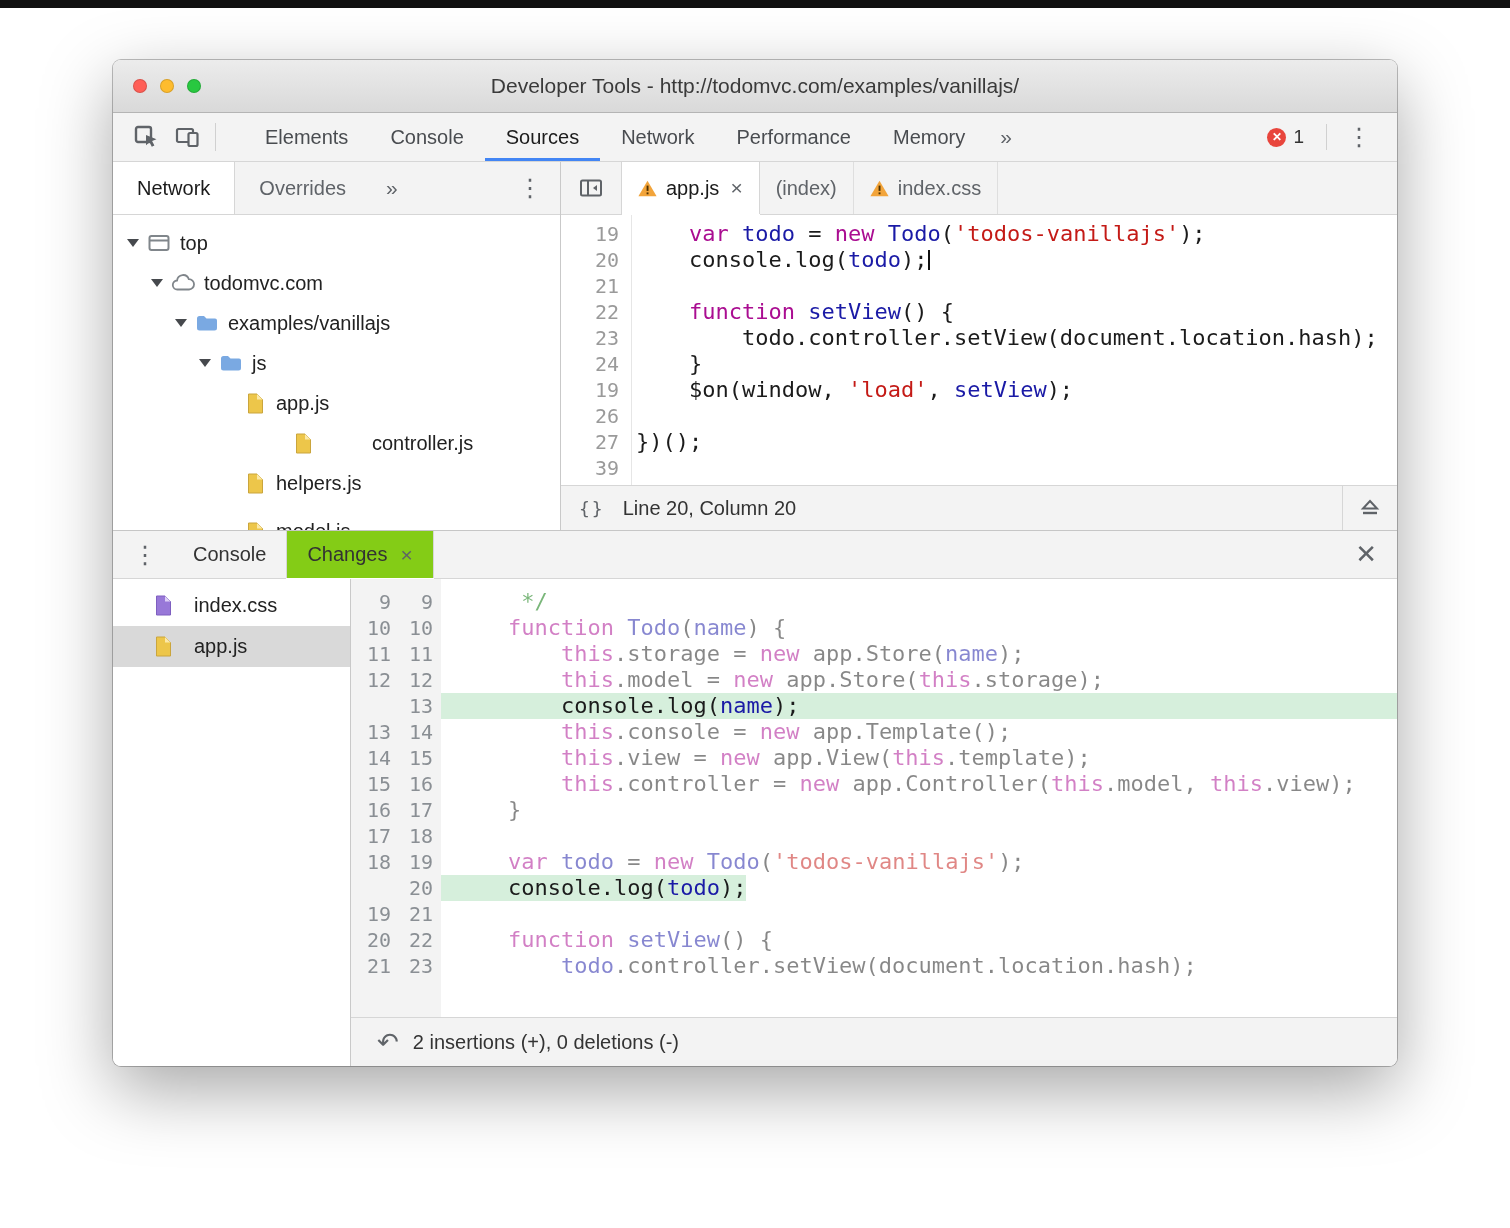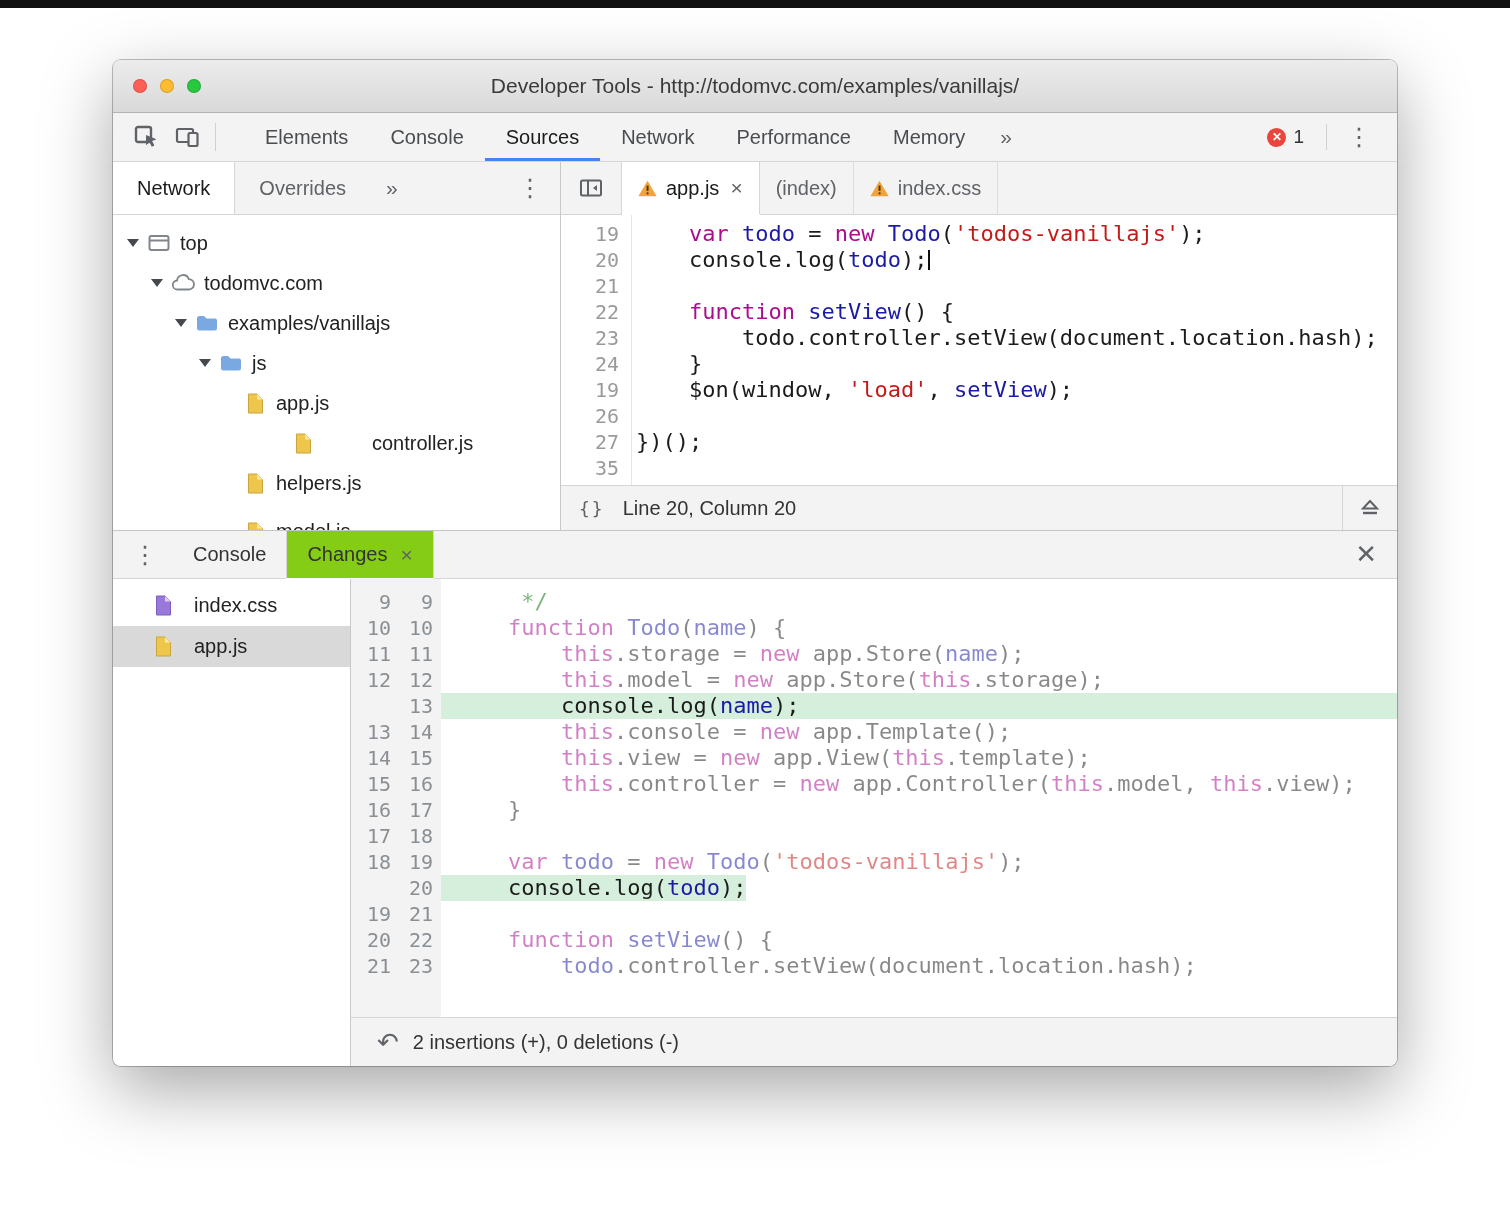--- a/index.html
+++ b/index.html
@@ -321,21 +321,21 @@
               <span class="cm-code"><span class="tk-p">    $on(window, </span><span class="tk-s">'load'</span><span class="tk-p">, </span><span class="tk-d">setView</span><span class="tk-p">);</span></span>
             </div>
             <div class="cm-row">
               <span class="cm-num">26</span>
             </div>
             <div class="cm-row">
               <span class="cm-num">27</span>
               <span class="cm-code"><span class="tk-p">})();</span></span>
             </div>
             <div class="cm-row">
-              <span class="cm-num">35</span>
+              <span class="cm-num">39</span>
               <span class="cm-code"></span>
             </div>
           </div>
       </div>
 
       <div class="statusbar">
         <span class="pp-icon">{}</span>
         <span class="line-col">Line 20, Column 20</span>
         <div class="status-right">
           <svg width="22" height="20" viewBox="0 0 22 20">

